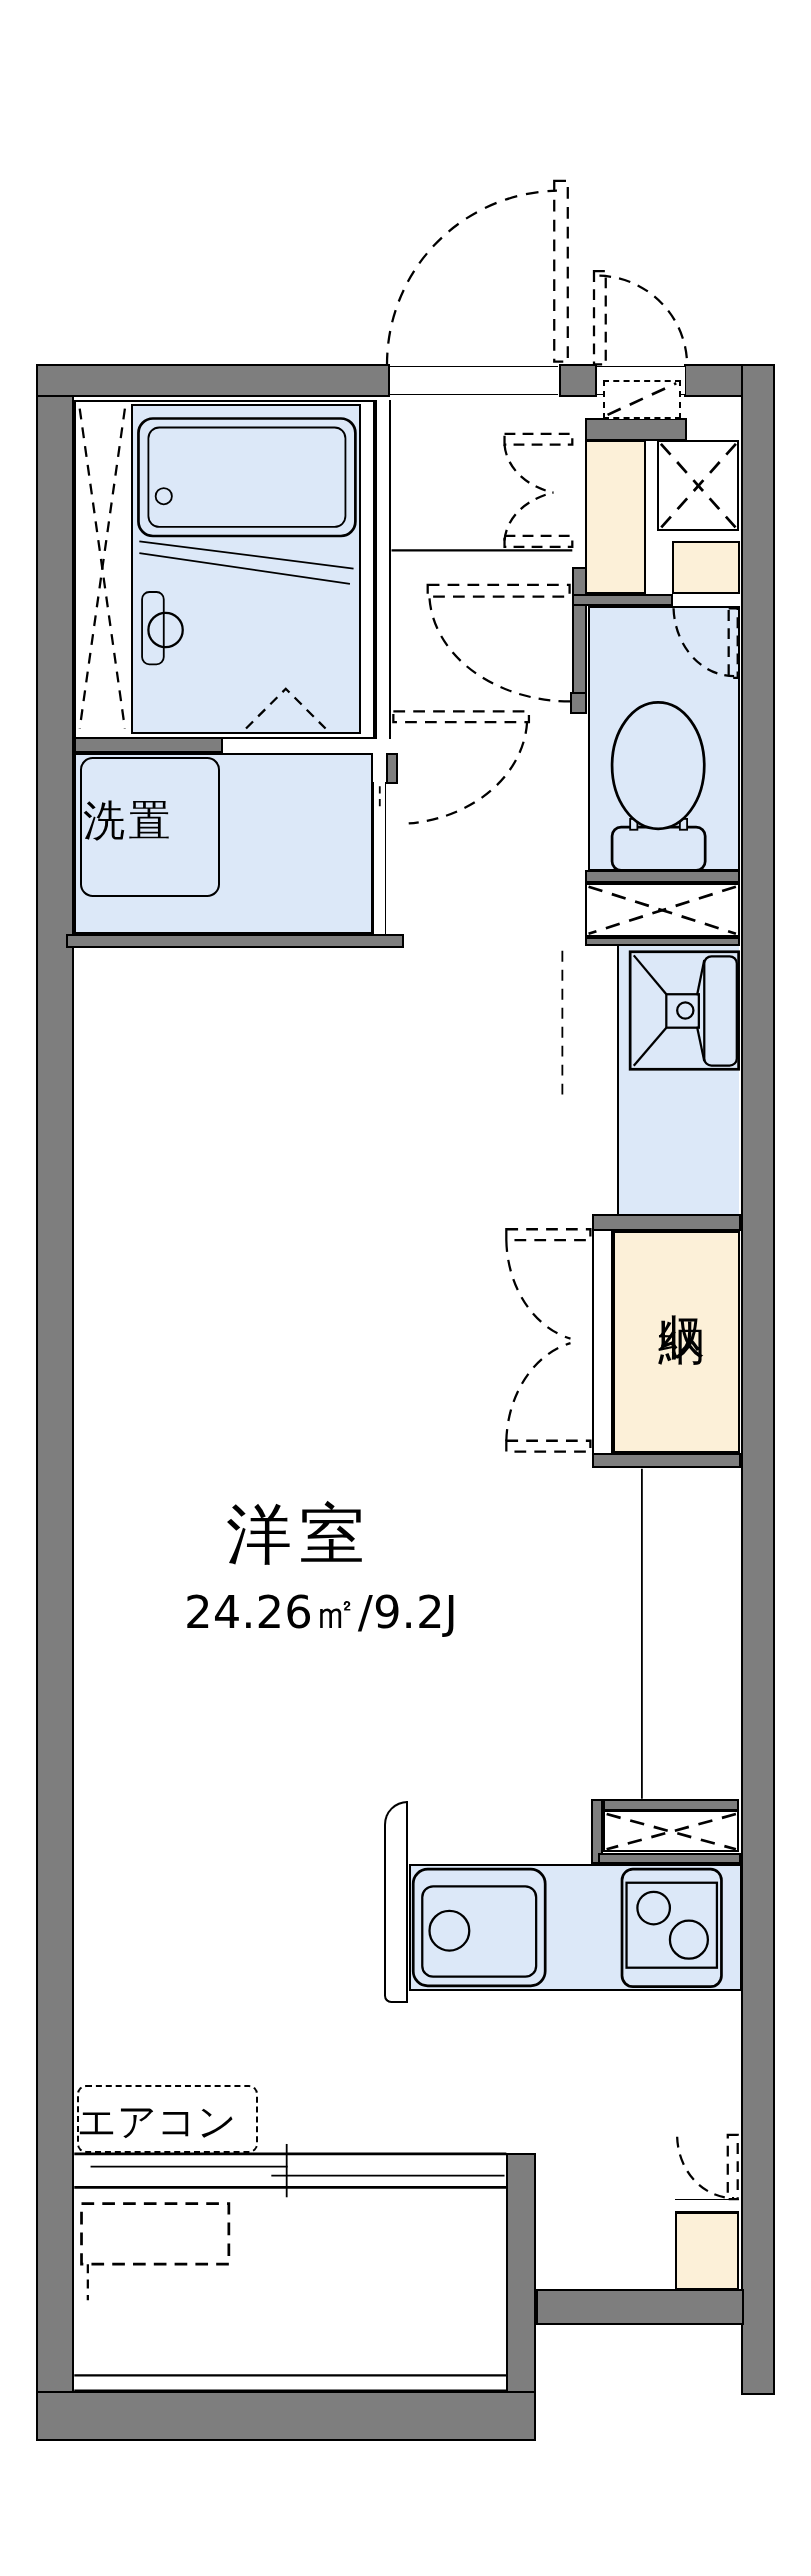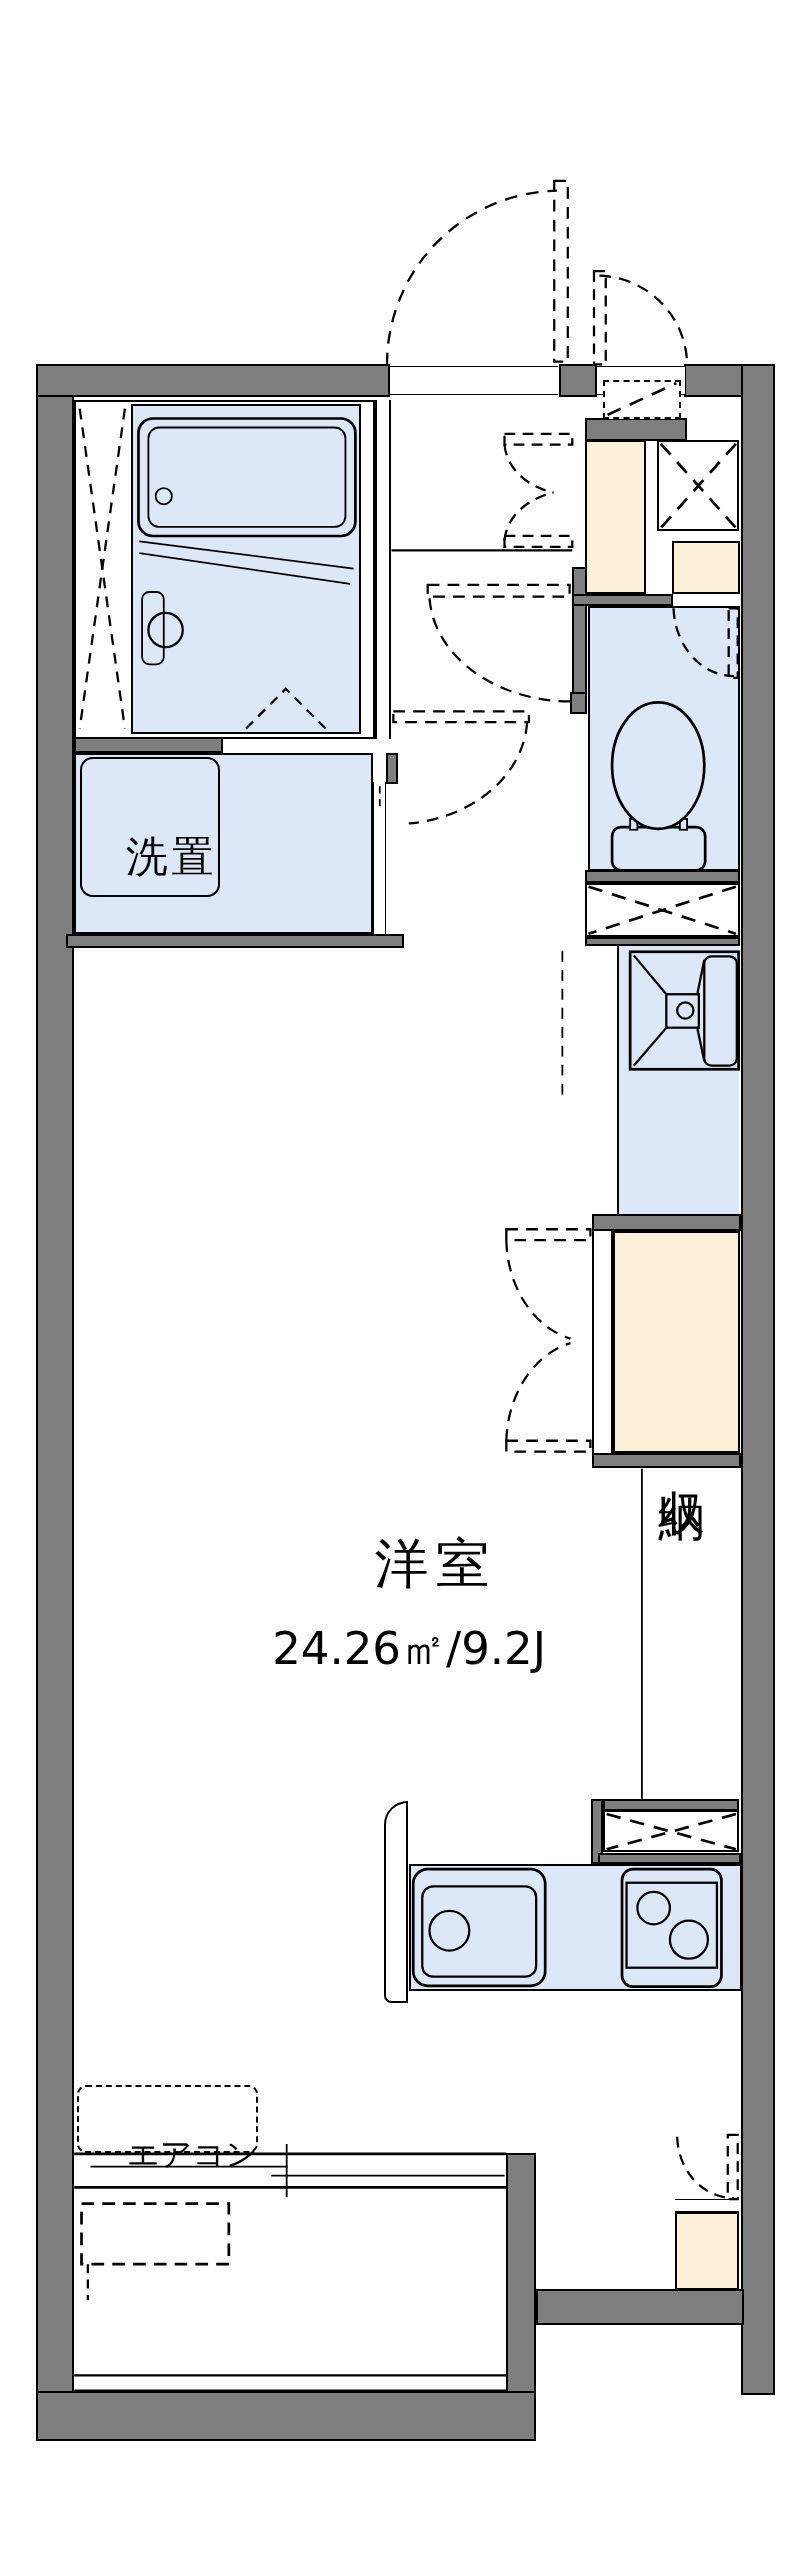--- a/index.html
+++ b/index.html
@@ -6,21 +6,21 @@
   .plan{position:relative;width:812px;height:2576px;background:#fff;overflow:hidden;
         font-family:"DejaVu Sans",sans-serif;color:#000;}
   .abs{position:absolute;box-sizing:border-box;}
   .w{position:absolute;box-sizing:border-box;background:#7e7e7e;border:2.3px solid #000;}
   .room{position:absolute;box-sizing:border-box;border:2.3px solid #000;background:#dce8f8;}
   .white{position:absolute;box-sizing:border-box;border:2.3px solid #000;background:#fff;}
   .cream{position:absolute;box-sizing:border-box;border:2.3px solid #000;background:#fcf0d8;}
   .xbox{position:absolute;box-sizing:border-box;border:2.7px solid #000;background:#fff;}
   .sill{position:absolute;box-sizing:border-box;background:#fff;border-top:1.8px solid #000;border-bottom:1.8px solid #000;}
   .thin{position:absolute;box-sizing:border-box;background:#fff;border-left:2.3px solid #000;border-right:2.3px solid #000;}
-  .lbl{position:absolute;text-align:right;line-height:1.05;white-space:nowrap;margin-top:36px;}
+  .lbl{position:absolute;text-align:left;line-height:1.05;white-space:nowrap;}
   svg.overlay{position:absolute;left:0;top:0;pointer-events:none;}
 </style>
 </head>
 <body>
 
 <div class="plan">
 
   <div class="w" style="left:36px;top:364px;width:38px;height:2076px"></div>
   <div class="w" style="left:36px;top:364px;width:354px;height:33px"></div>
   <div class="w" style="left:559px;top:364px;width:38px;height:33px"></div>
@@ -195,20 +195,20 @@
       <path d="M 82 2628 H 560" stroke-width="2.5"></path>
       <path d="M 82 2645 H 560" stroke-width="2.5"></path>
     </g>
 
     <g stroke="#000" fill="none">
       <rect x="90" y="2438" width="163" height="67" stroke-width="3" stroke-dasharray="14 9"></rect>
       <path d="M 97 2505 V 2545" stroke-width="2.5" stroke-dasharray="10 7"></path>
     </g>
   </svg>
 
-  <div class="lbl" style="left:226px;top:1500px;width:271px;font-size:54px;letter-spacing:7.2px;">洋室</div>
+  <div class="lbl" style="left:226px;top:1500px;width:271px;font-size:66px;letter-spacing:7.2px;">洋室</div>
   <div class="lbl" style="left:184px;top:1589px;width:362px;font-size:45px;">24.26㎡/9.2J</div>
   <div class="lbl" style="left:83px;top:799px;width:134px;font-size:42px;letter-spacing:3.6px;">洗置</div>
   <div class="lbl" style="left:649px;top:1276px;width:58px;height:154px;font-size:47px;writing-mode:vertical-rl;letter-spacing:7.2px;">収納</div>
-  <div class="lbl" style="left:77px;top:2102px;width:181px;font-size:32px;">エアコン</div>
+  <div class="lbl" style="left:77px;top:2102px;width:181px;font-size:39px;">エアコン</div>
 
 </div>
 
 
 </body></html>

